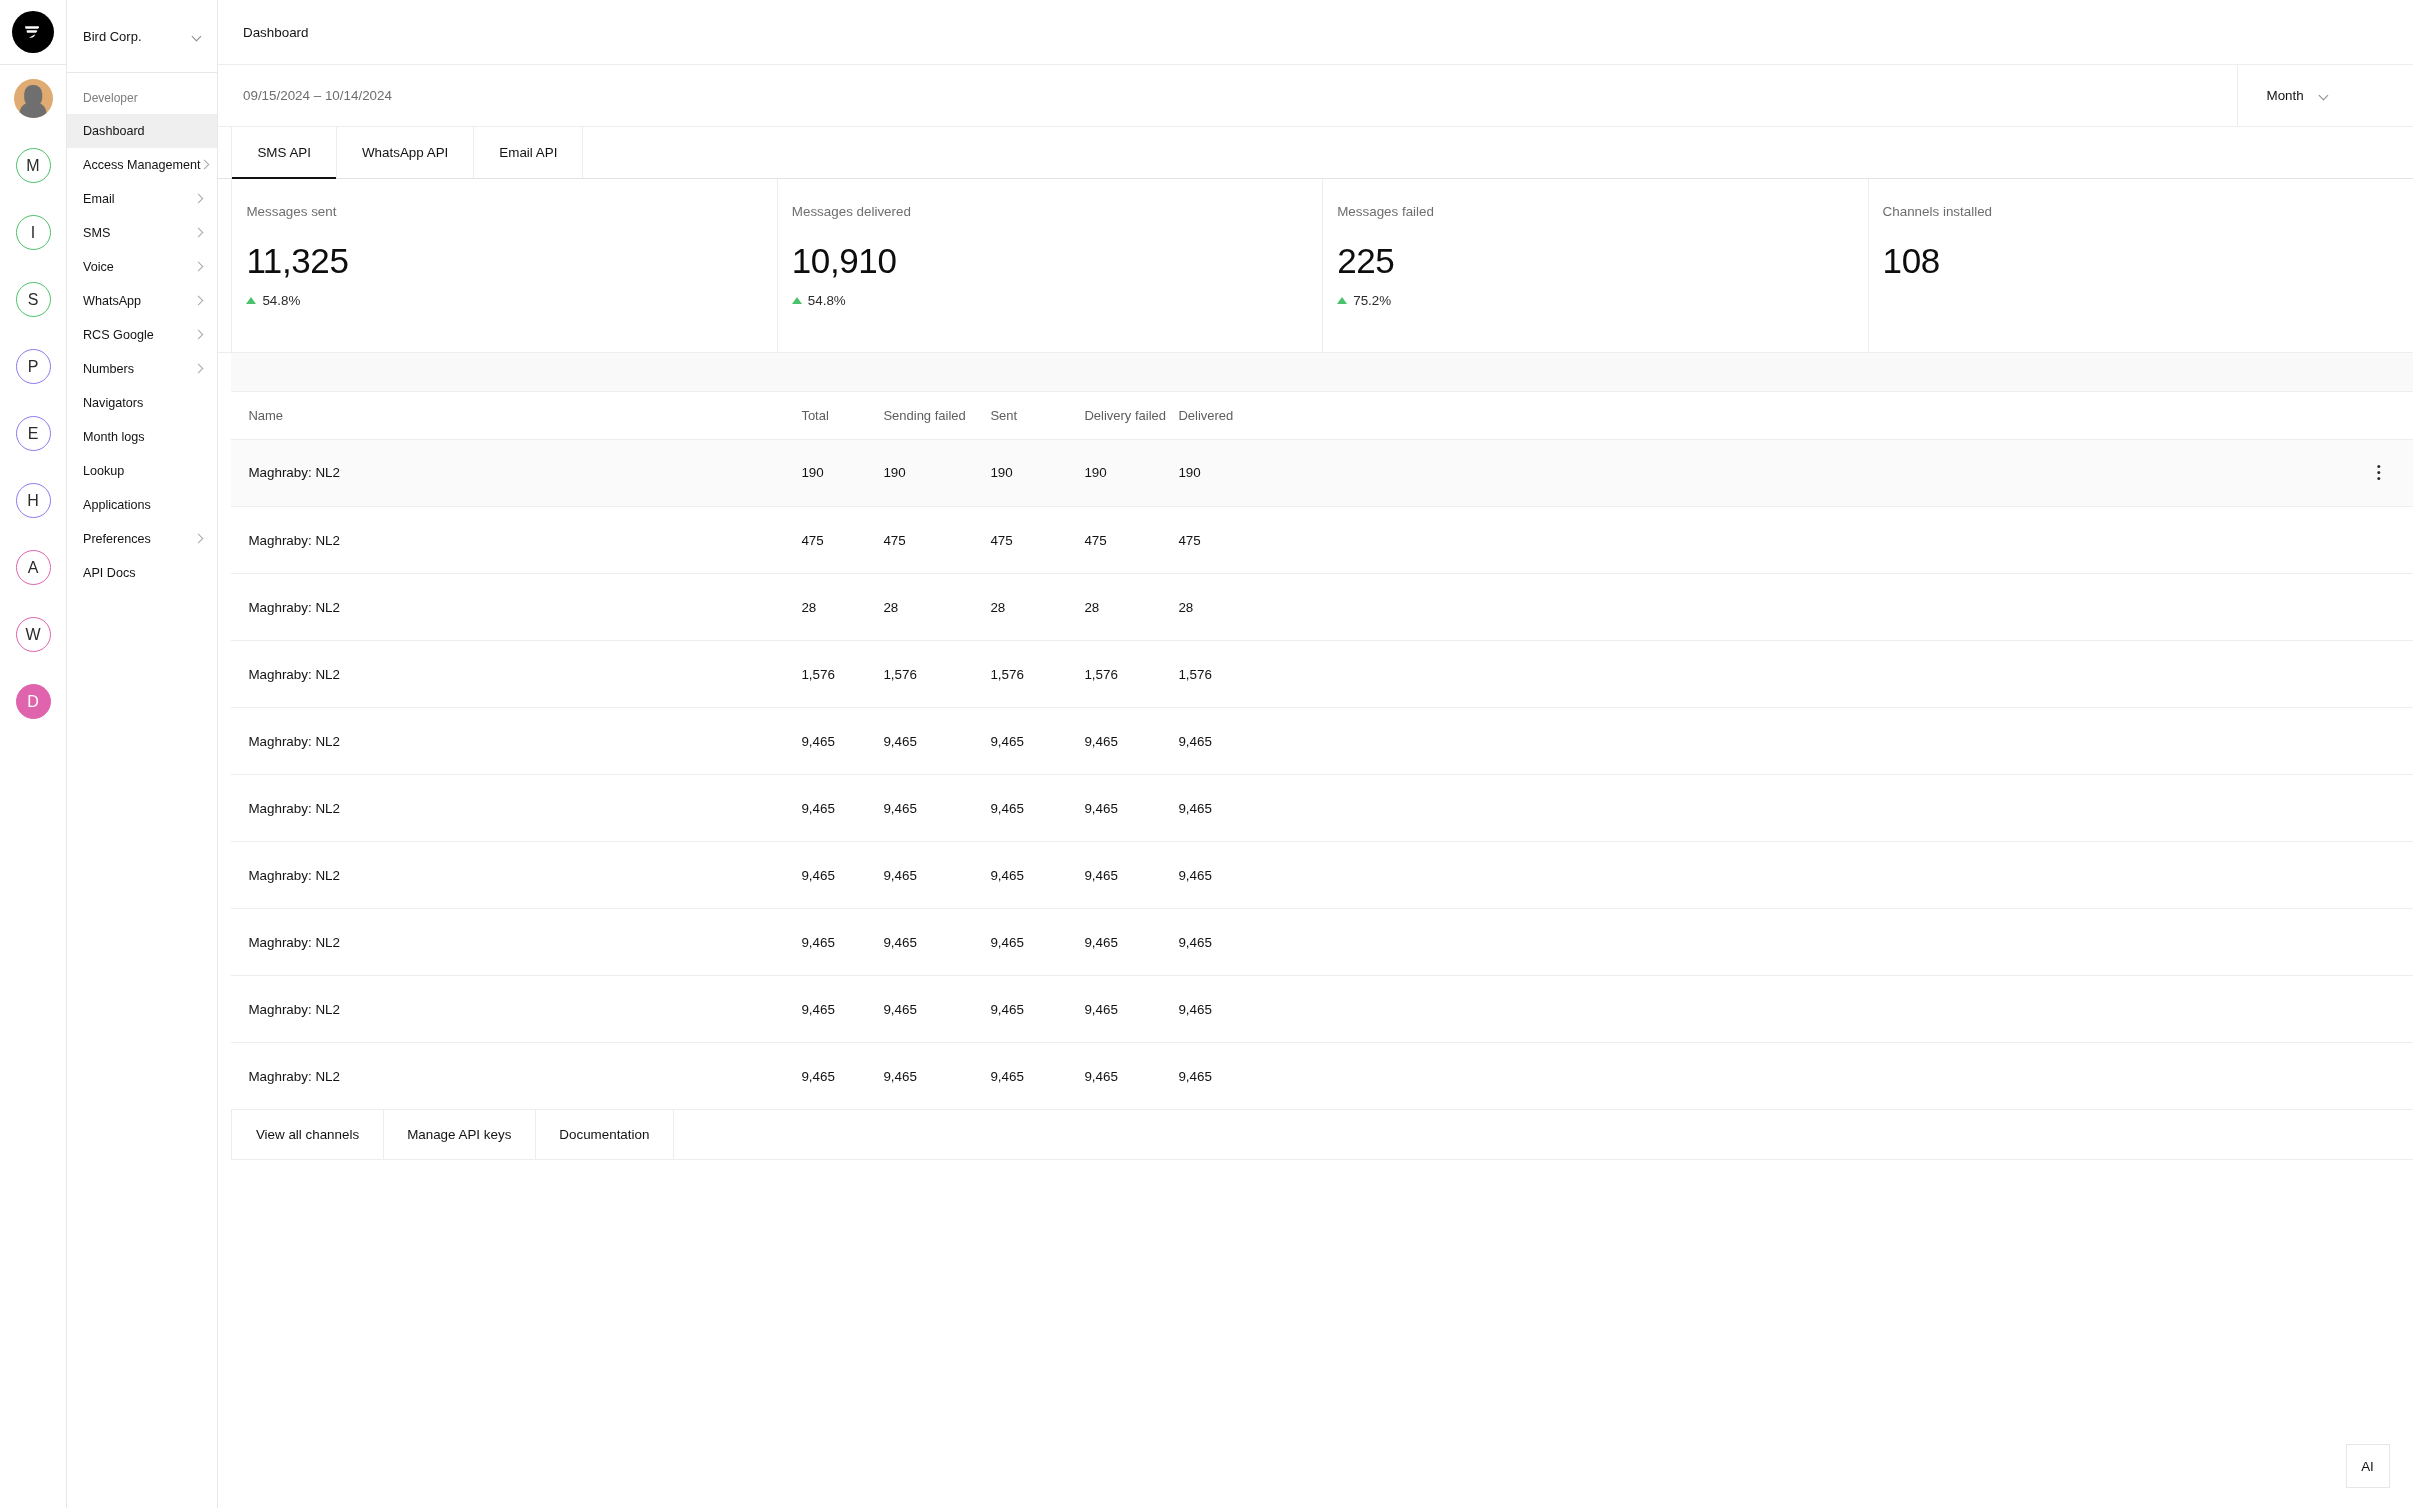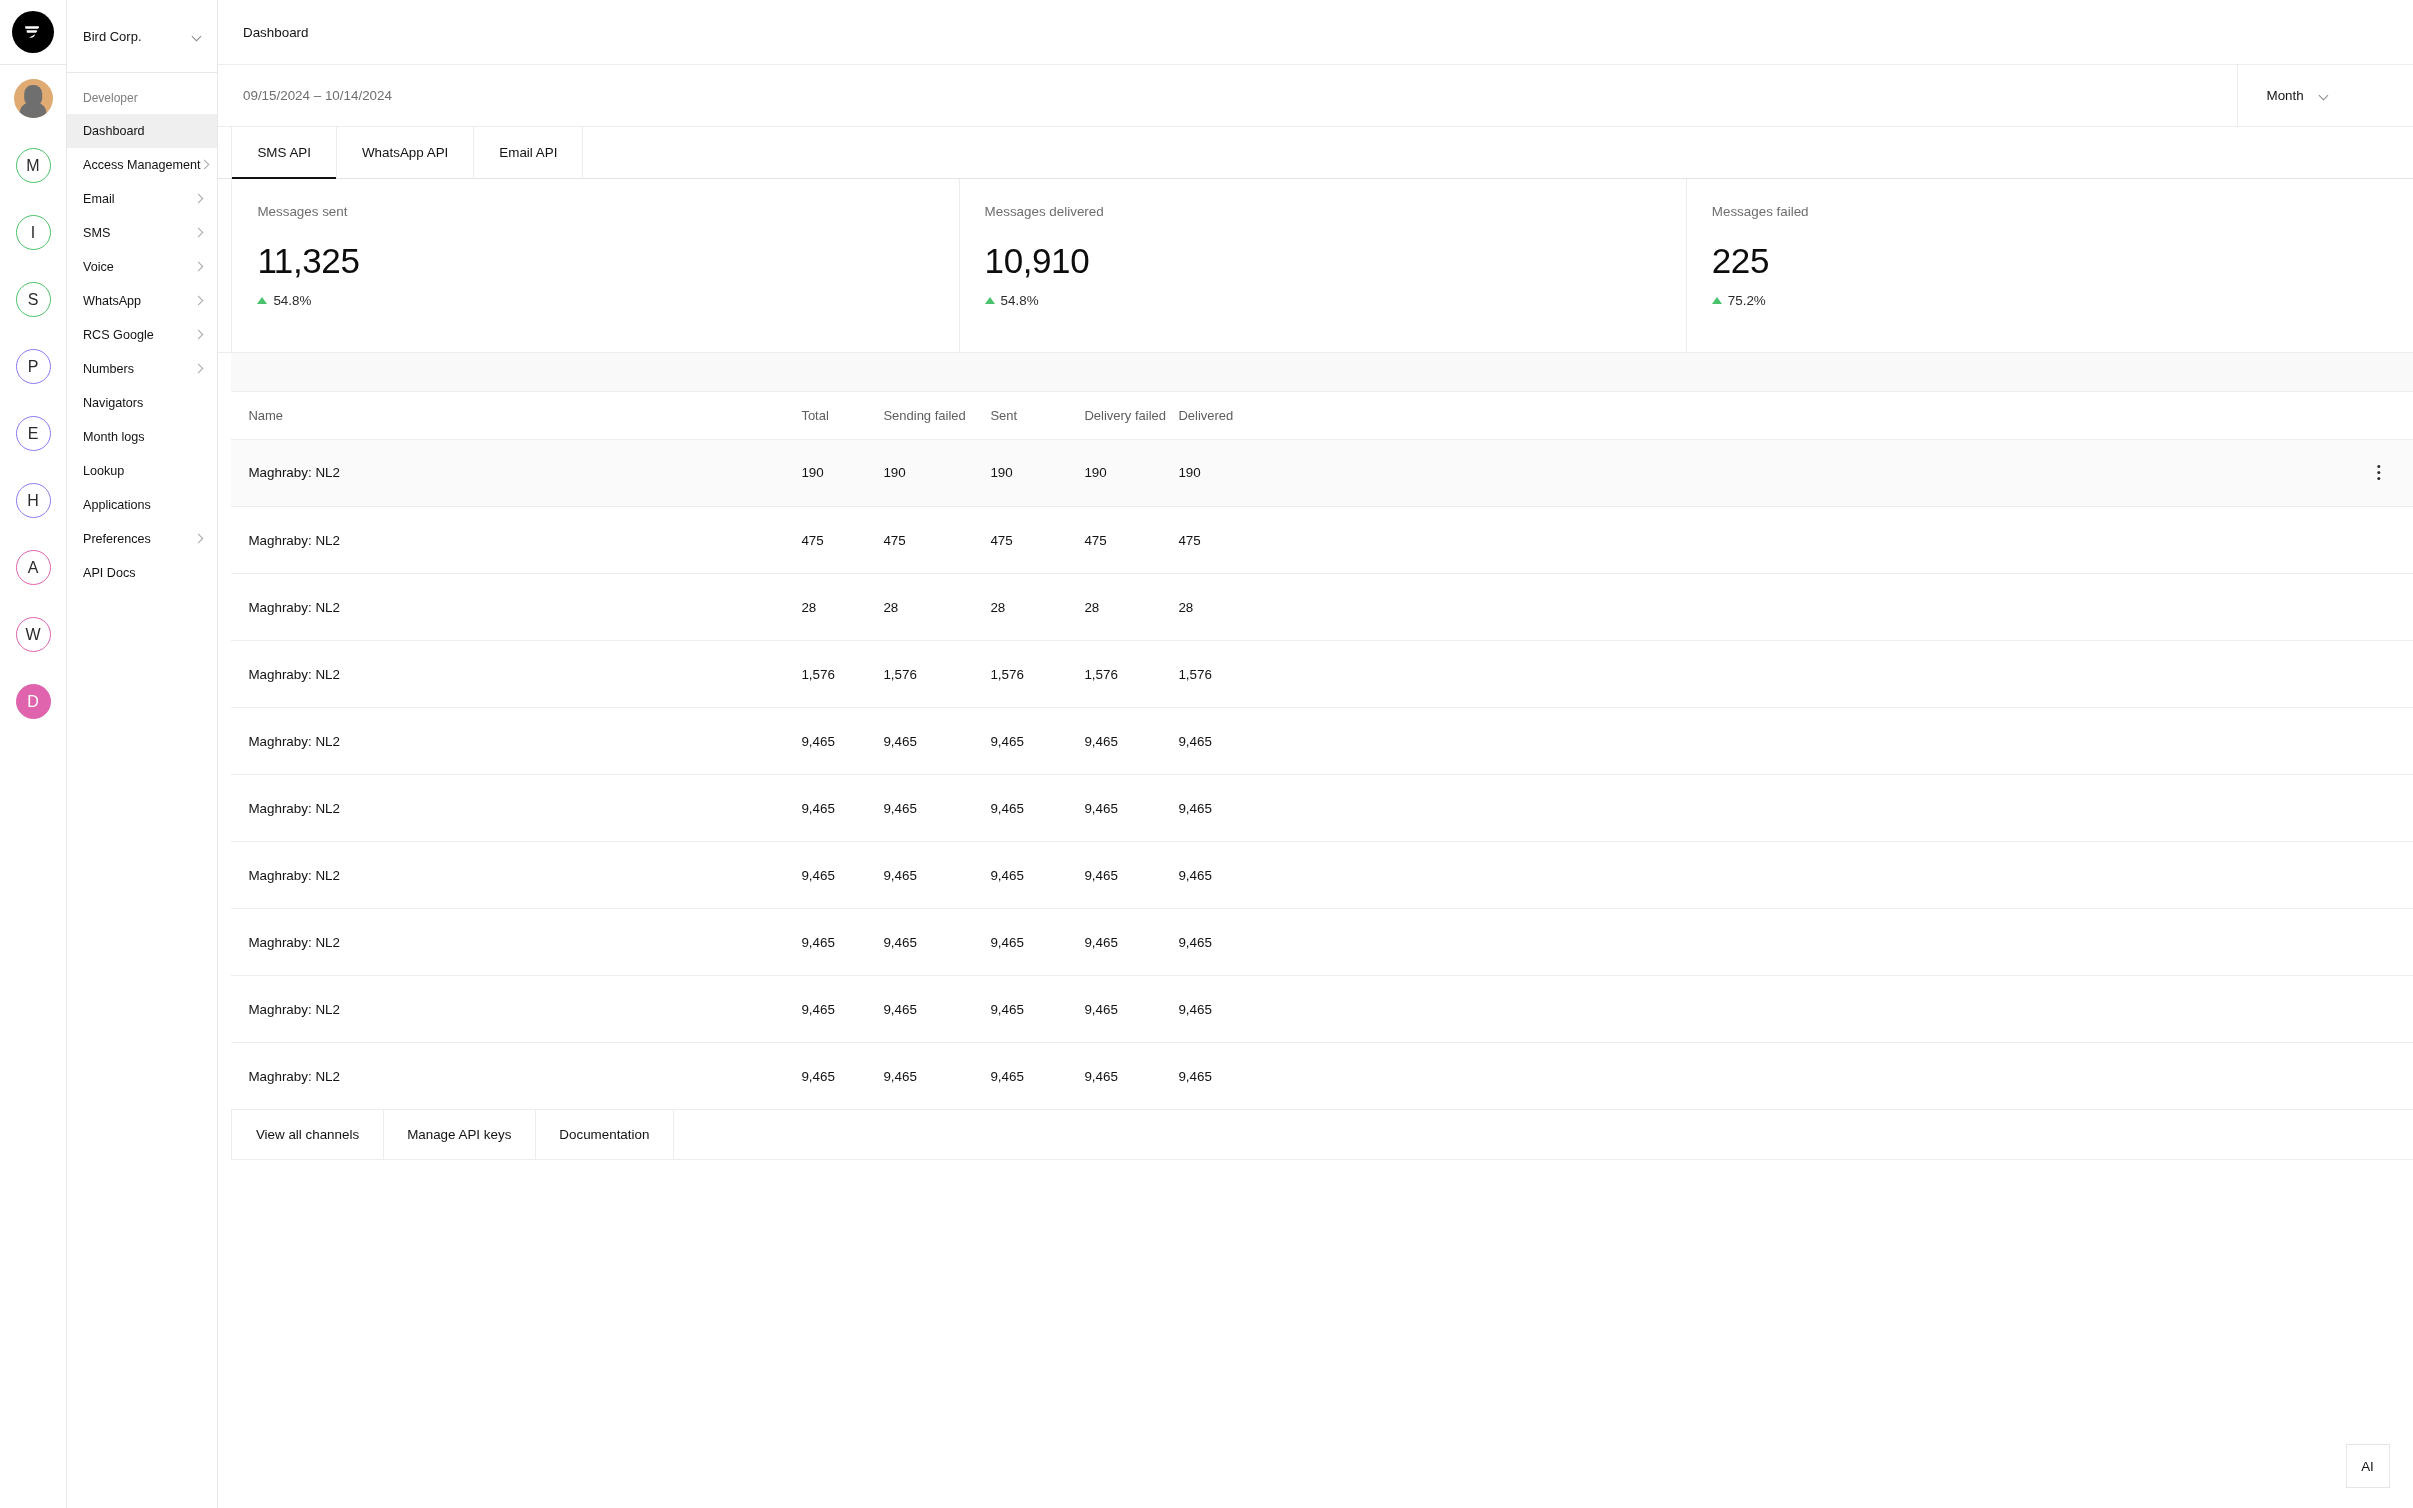--- a/index.html
+++ b/index.html
@@ -163,21 +163,21 @@
   
   .kpis {
     flex: 0 0 174px;
     display: flex; align-items: stretch;
     border-bottom: 0.8px solid #ededed;
     padding-left: 13.4px;
   }
   .kpi {
     flex: 1 1 0; min-width: 0;
     border-right: 0.8px solid #ededed;
-    padding: 25px 0 0 25px;
+    padding: 25px 0 0 14px;
     display: flex; flex-direction: column;
   }
   .kpi:first-child { border-left: 0.8px solid #ededed; }
   .kpi:last-child { border-right: none; }
   .kpi-label { font-size: 13.4px; color: #6e6e6e; }
   .kpi-row { display: flex; align-items: baseline; gap: 11.7px; margin-top: 22px; flex-direction: column; }
   .kpi-value { font-size: 35px; font-weight: 400; letter-spacing: -0.4px; color: #0d0d0d; }
   .kpi-delta { display: flex; align-items: center; gap: 6px; font-size: 13.4px; color: #2c2c2c; }
   .tri-up {
     width: 0; height: 0;
@@ -438,20 +438,26 @@
           </div>
         </div>
         <div class="kpi">
           <div class="kpi-label">Messages failed</div>
           <div class="kpi-row">
             <div class="kpi-value">225</div>
             <div class="kpi-delta">
               <span class="tri-up" style="border-bottom-color: rgb(74, 194, 107);"></span>
               <span>75.2%</span>
             </div>
+          </div>
+        </div>
+        <div class="kpi">
+          <div class="kpi-label">Channels installed</div>
+          <div class="kpi-row">
+            <div class="kpi-value">108</div>
           </div>
         </div>
       </div>
 
     <div class="band"></div>
 
     <div class="table-wrap">
       <table class="data">
         <thead>
           <tr>

